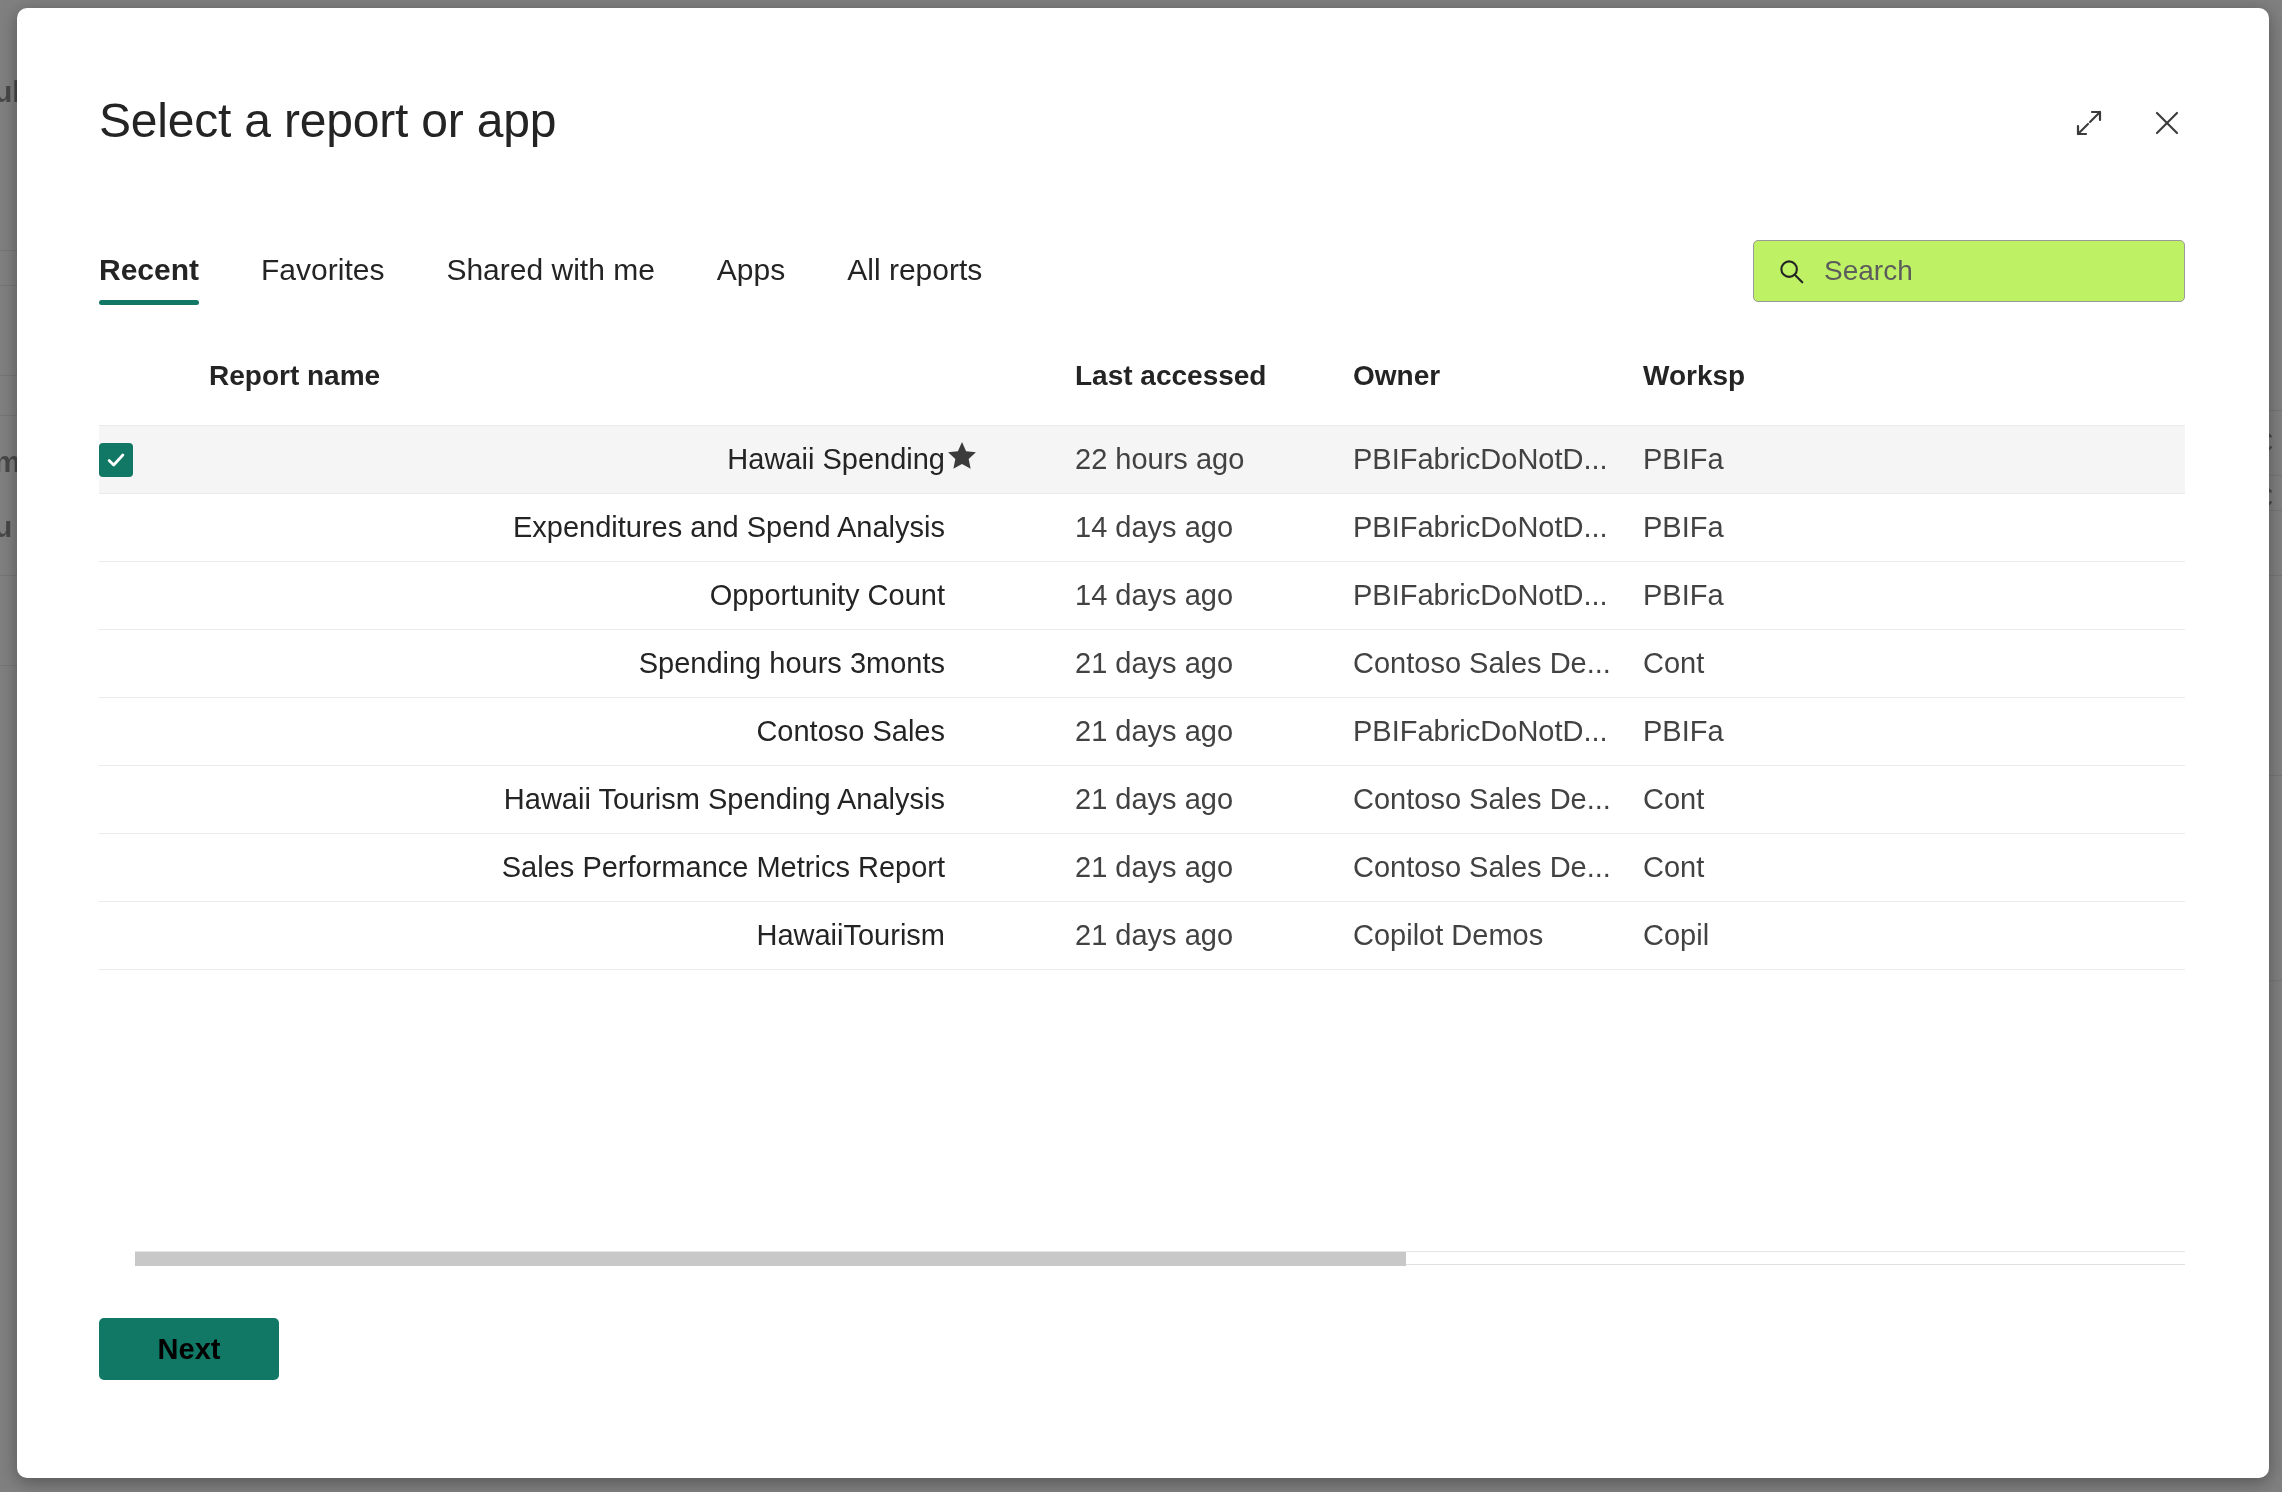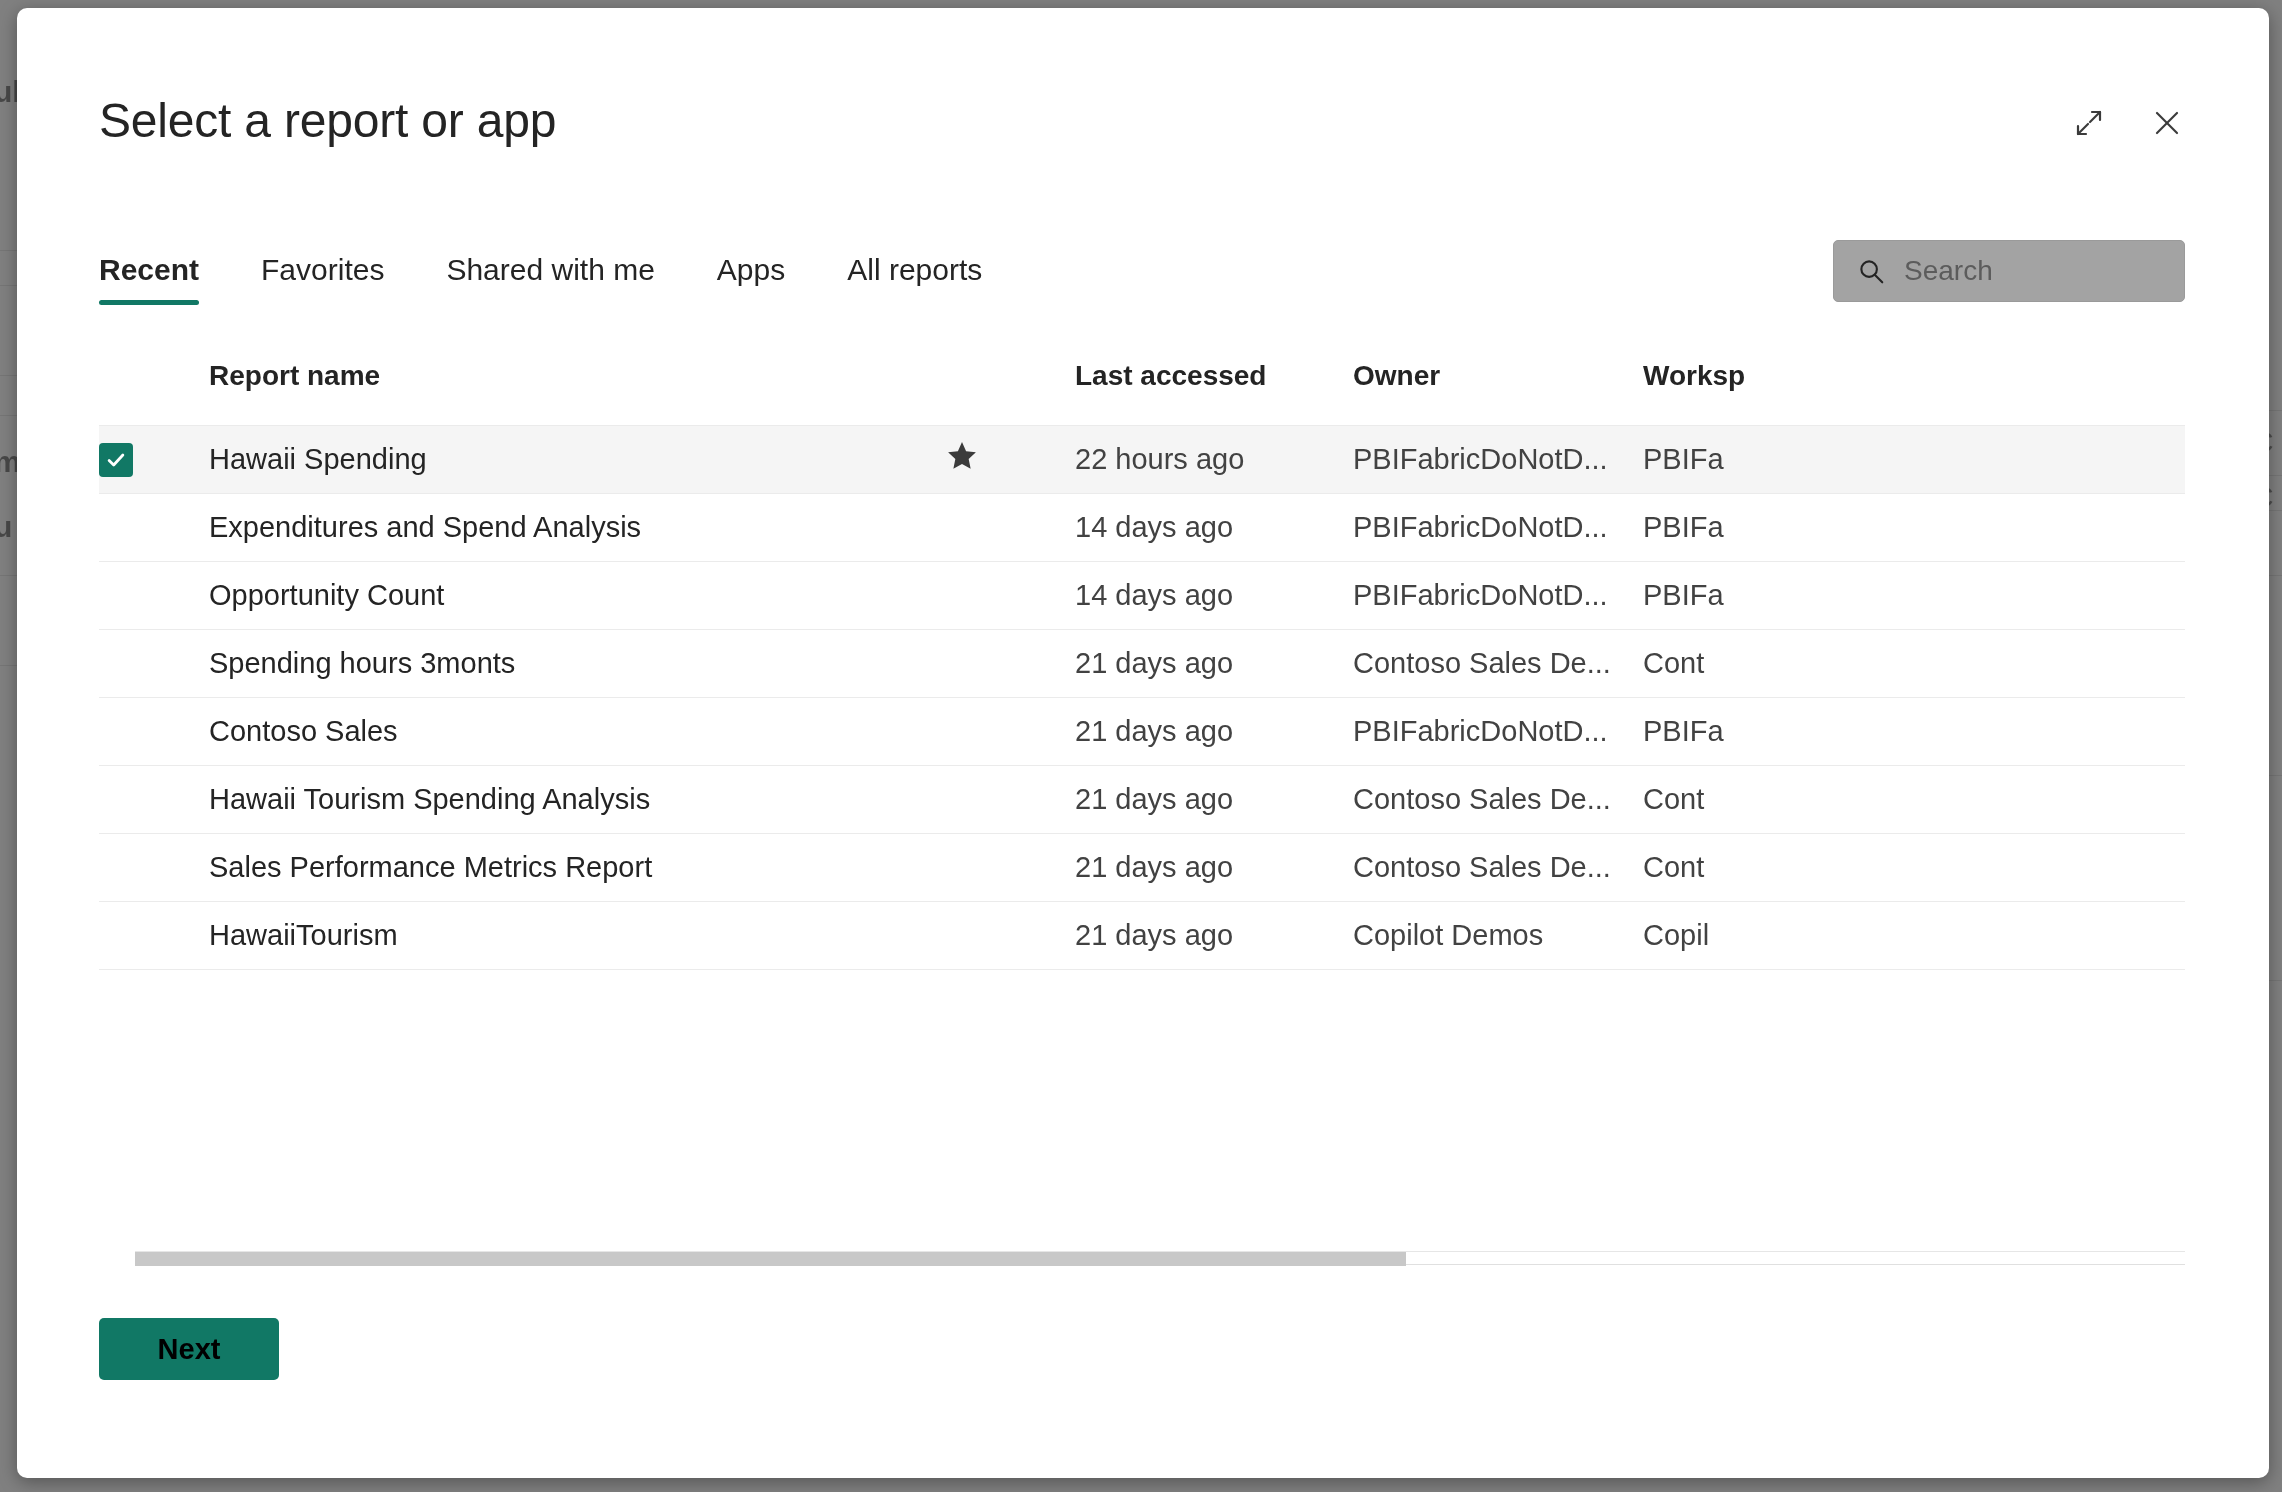--- a/index.html
+++ b/index.html
@@ -85,24 +85,24 @@
   .tab.active { font-weight: 700; }
   .tab.active::after {
     content: "";
     position: absolute; left: 0; right: 26px; bottom: 0;
     height: 5px; background: #117865; border-radius: 3px;
   }
 
   
   .search-wrap {
     position: absolute; right: 84px; top: 232px;
-    width: 352px; height: 62px;
+    width: 432px; height: 62px;
     border: 1px solid #9a9a9a; border-radius: 5px;
     display: flex; align-items: center;
-    background: #a3a3a3;
+    background: #bef264;
   }
   .search-icon { margin: 0 18px 0 22px; display:flex; }
   .search-input {
     border: 0; outline: 0; flex: 1;
     font-family: "Liberation Sans", sans-serif;
     font-size: 28px; color: #242424;
     background: transparent;
     padding: 0; margin: 0; height: 100%;
   }
   .search-input::placeholder { color: #5c5c5c; opacity: 1; }
@@ -133,21 +133,21 @@
     display: flex; align-items: center;
     height: 68px;
     border-bottom: 1px solid #ebebeb;
     cursor: pointer;
   }
   .trow.selected { background: #f5f5f5; }
   .td {
     font-size: 29px; color: #242424;
     white-space: nowrap; overflow: hidden; text-overflow: clip;
   }
-  .td.c-name { padding-left: 54px; }
+  .td.c-name { padding-left: 54px; text-align: right; }
   .td.c-last, .td.c-owner, .td.c-ws { color: #424242; }
 
   .checkbox {
     width: 34px; height: 34px;
     border-radius: 4px;
     background: #117865;
     display: flex; align-items: center; justify-content: center;
     cursor: pointer;
   }
   .checkbox.hidden { visibility: hidden; }

